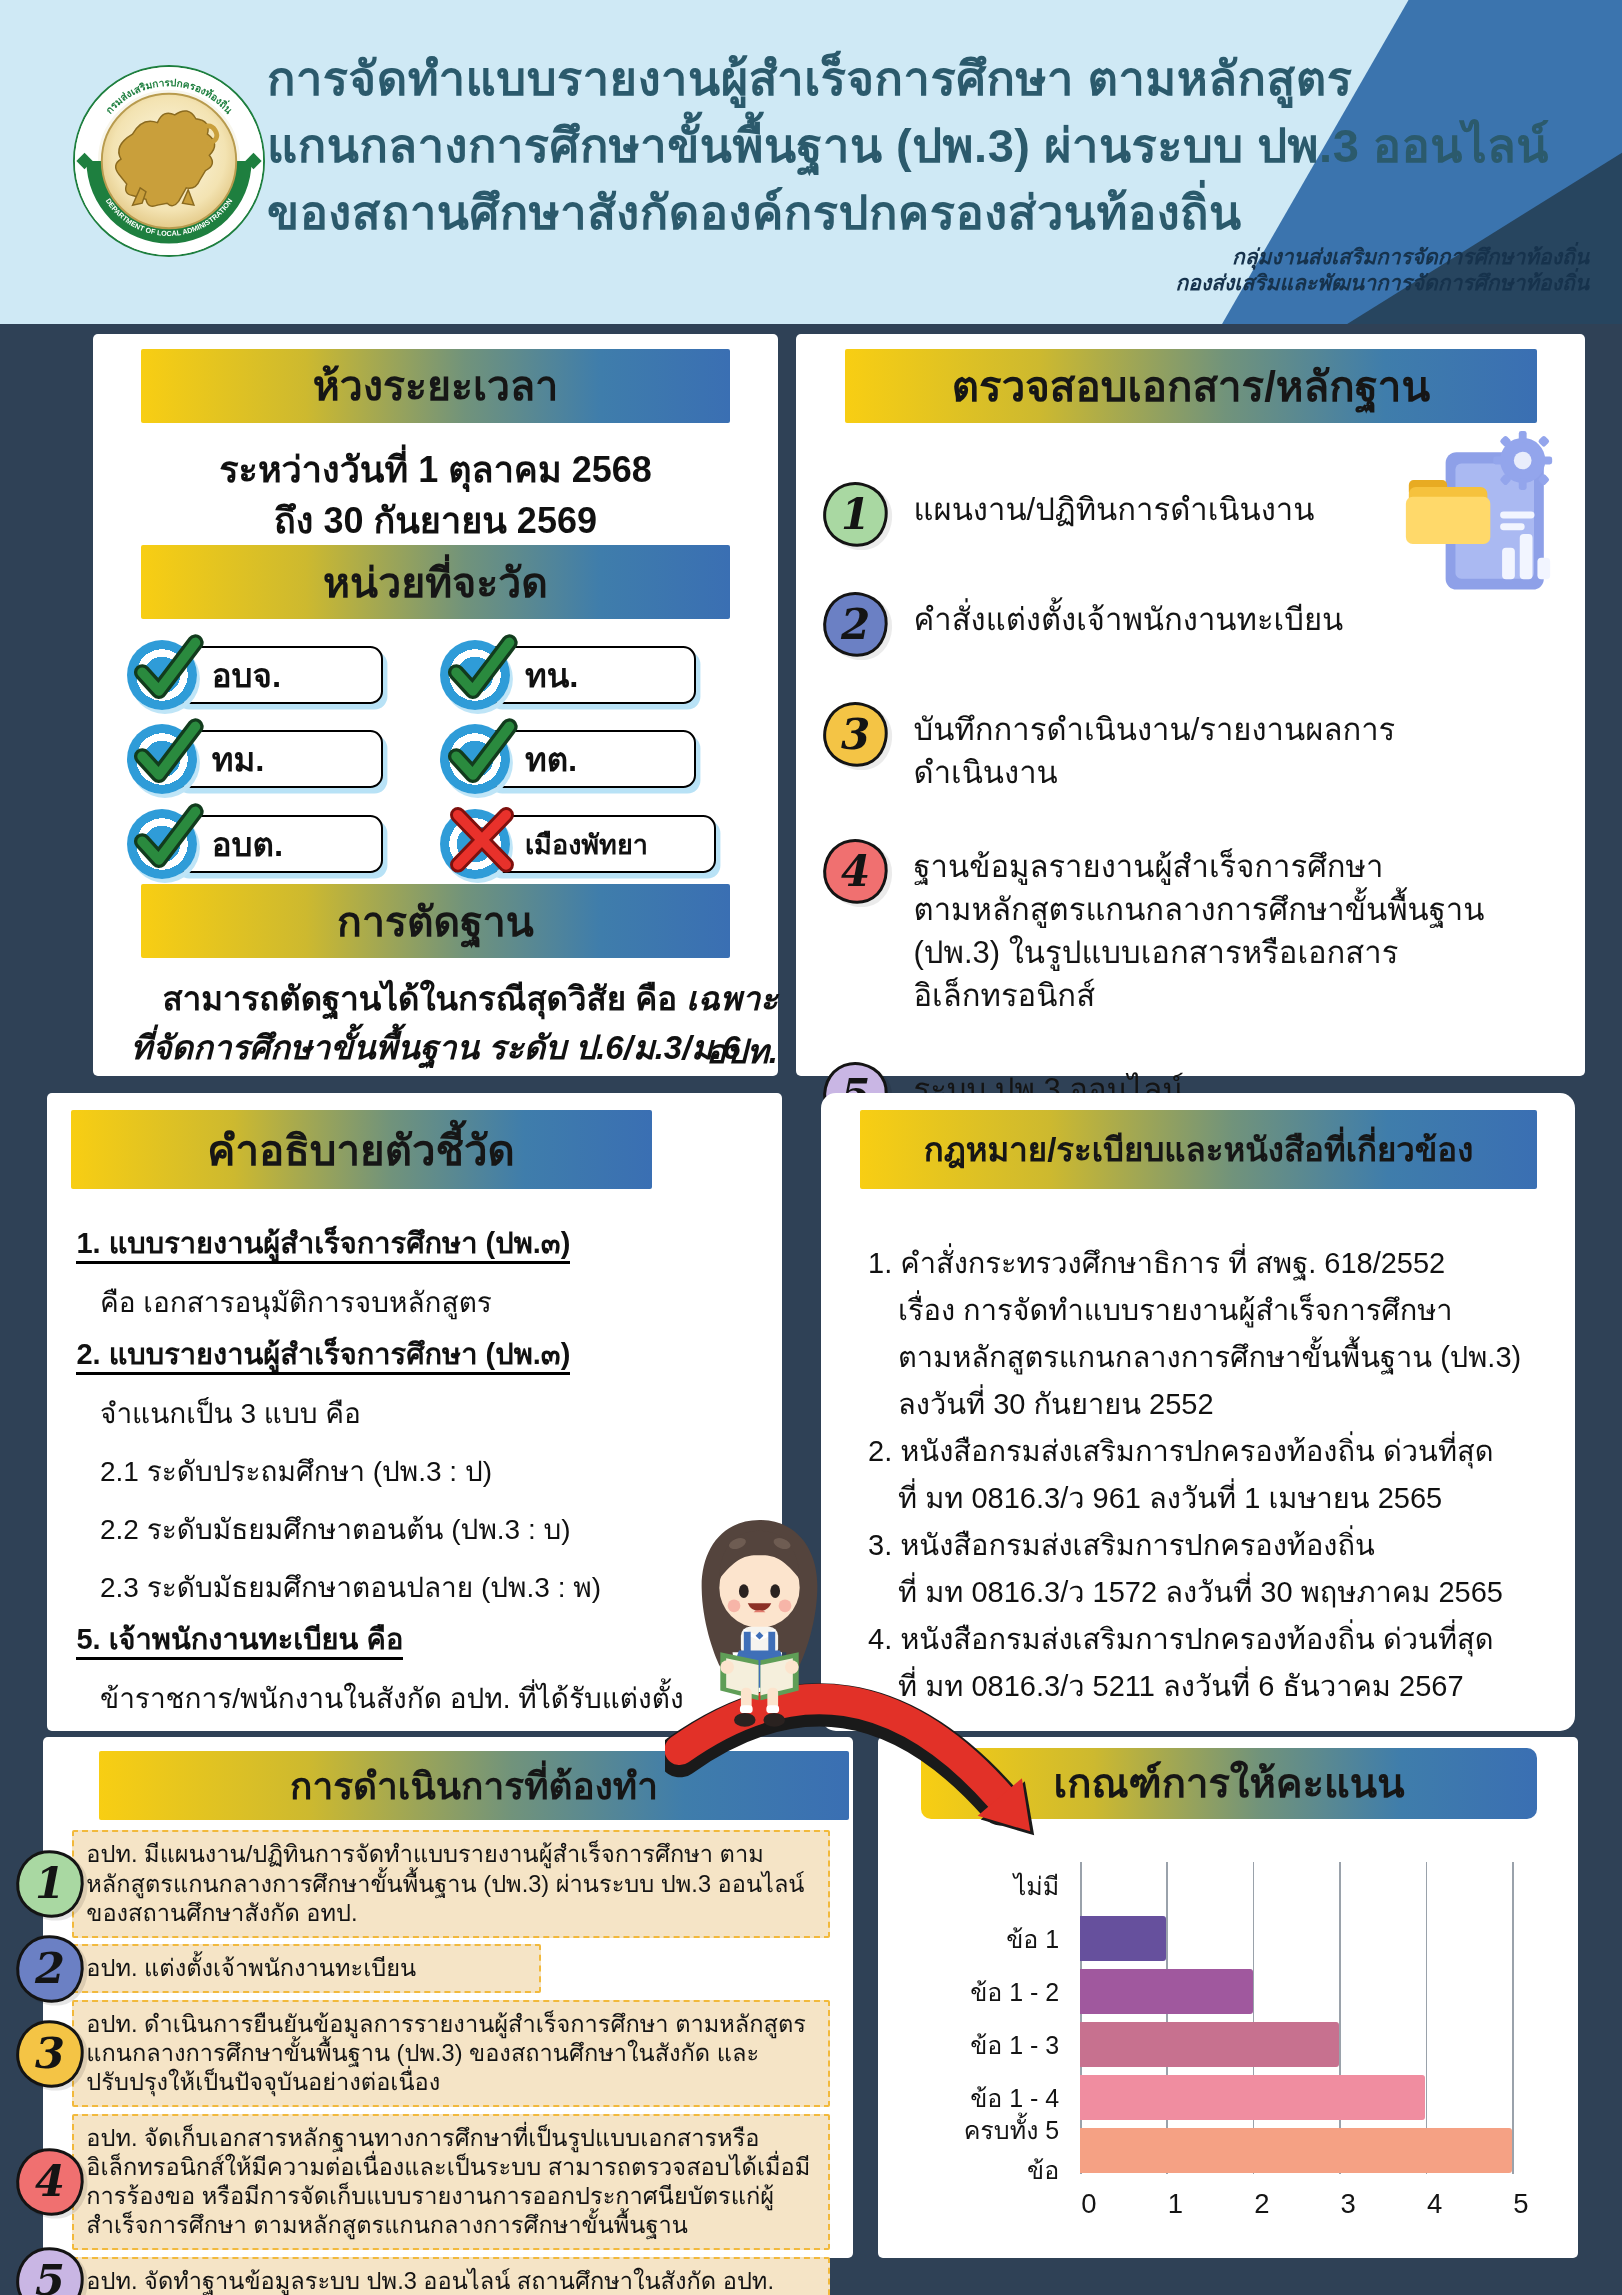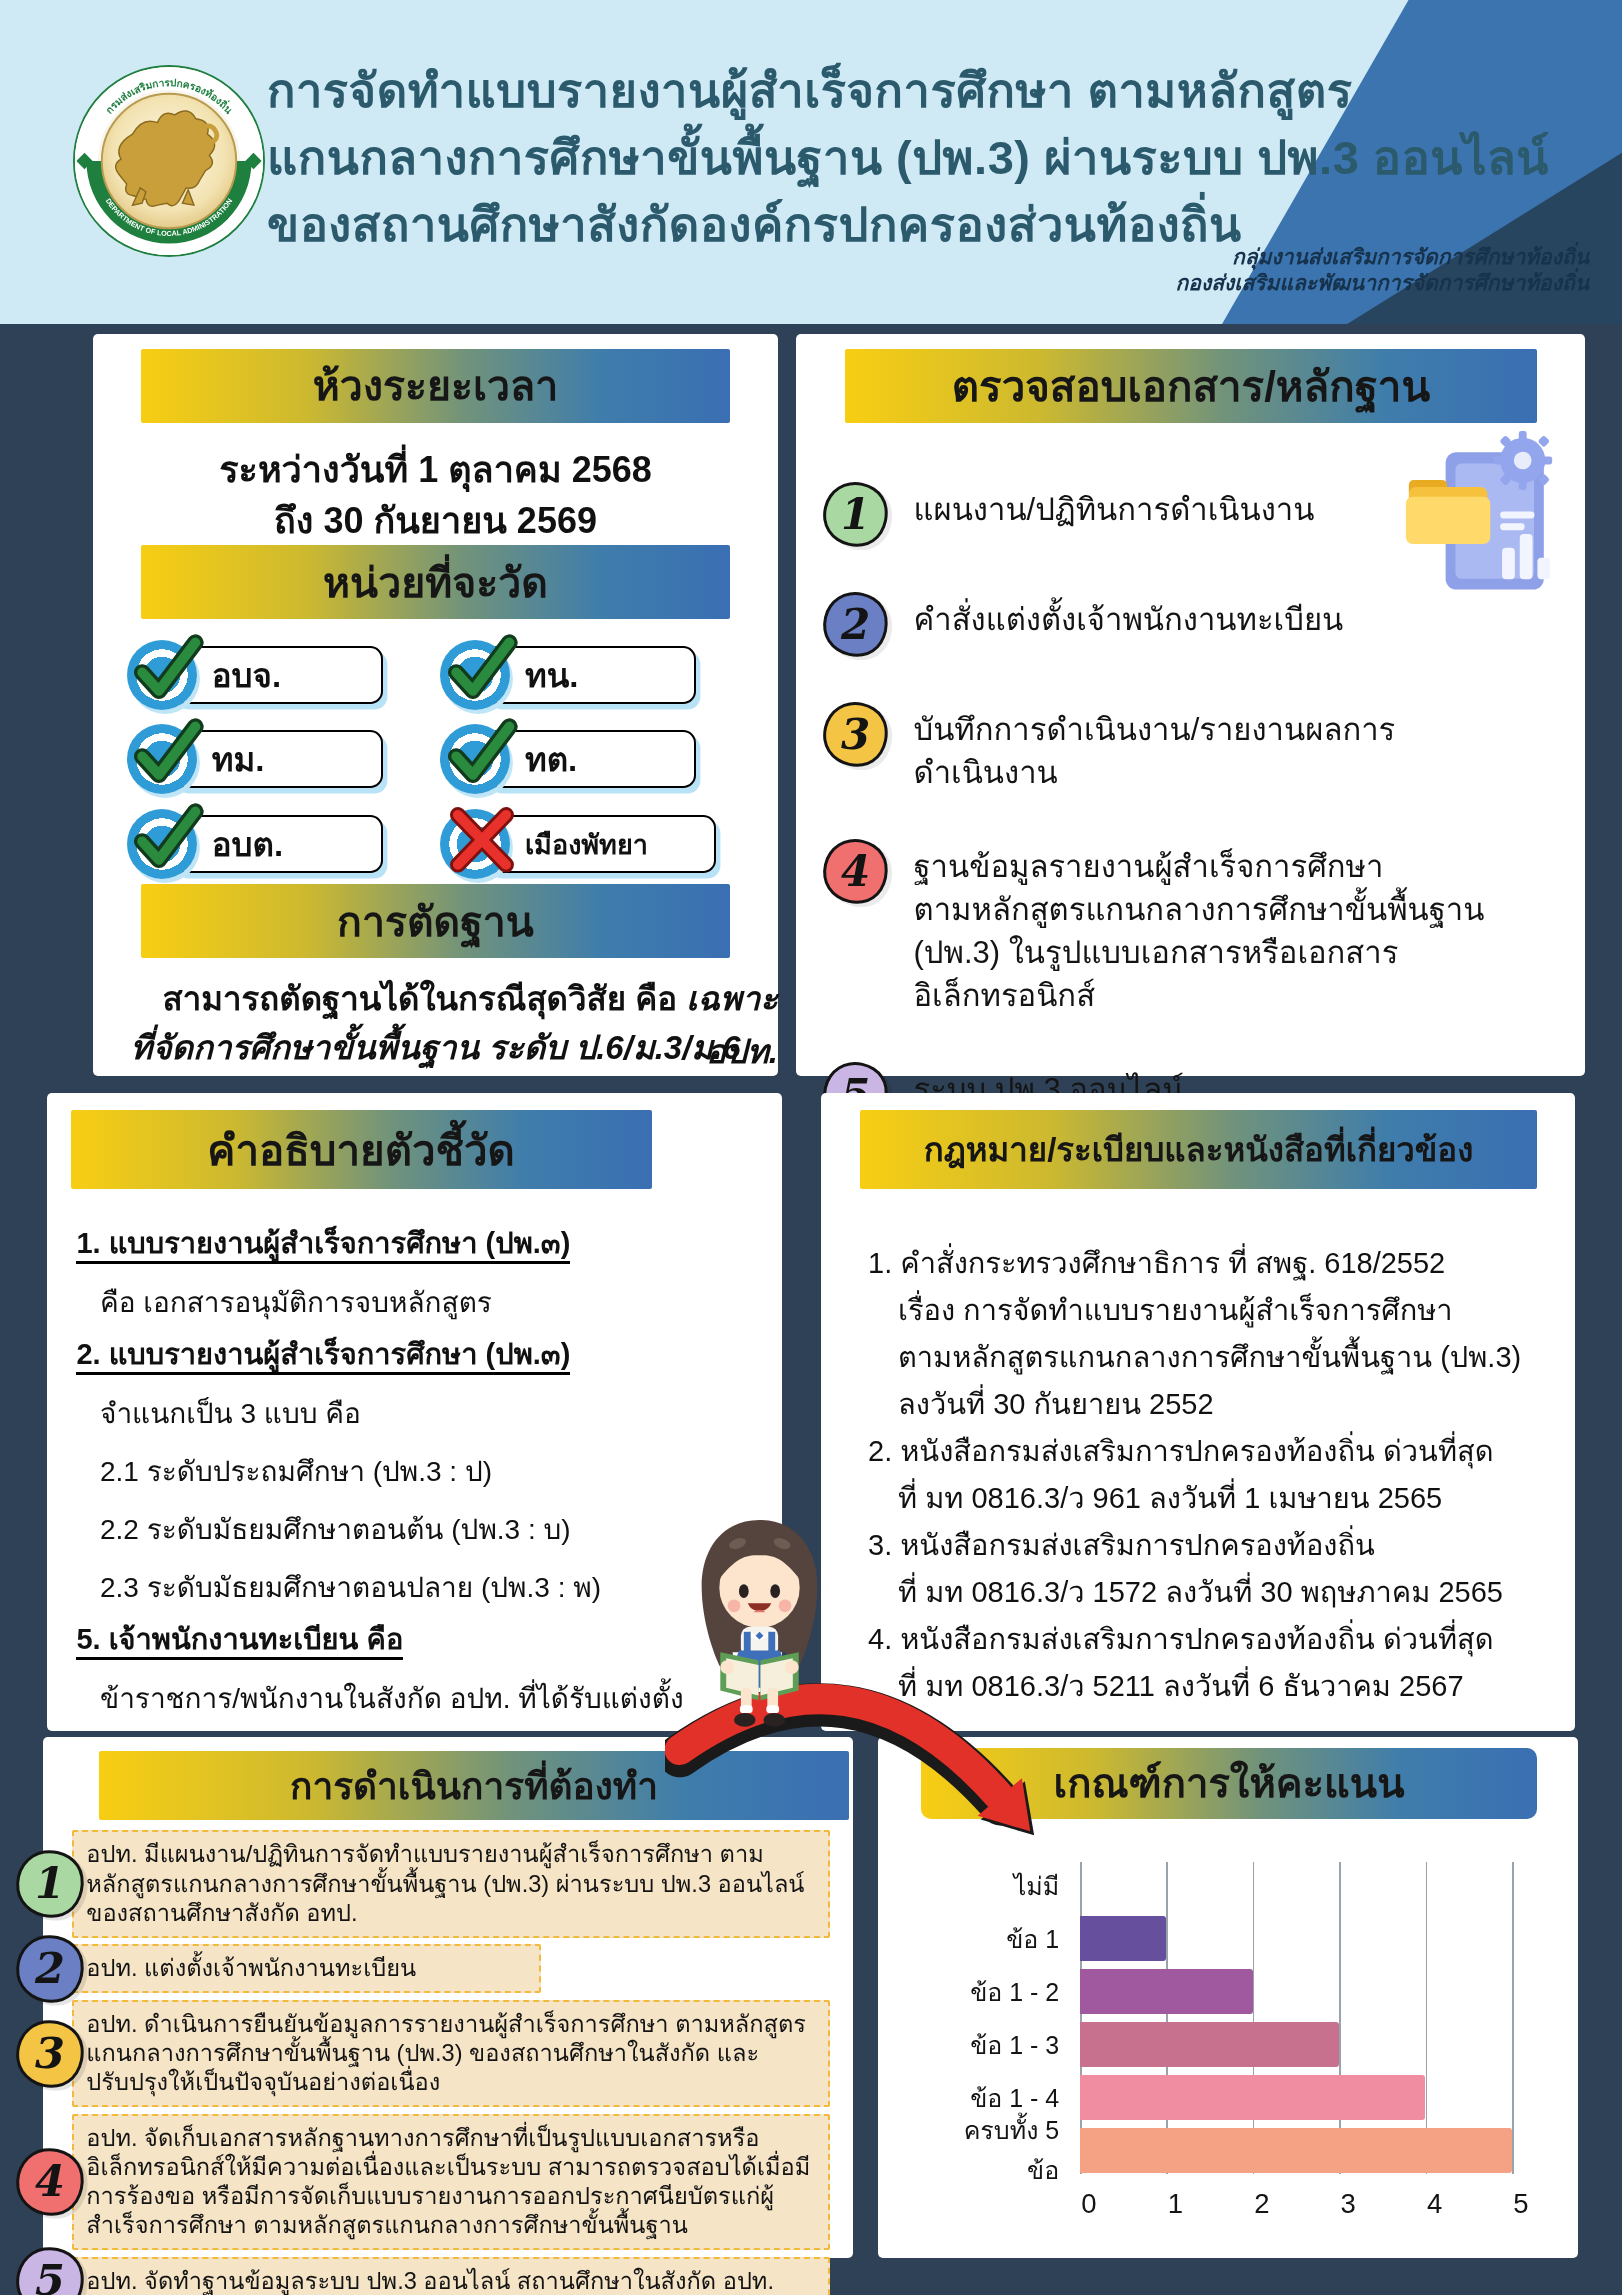--- a/index.html
+++ b/index.html
@@ -4,32 +4,32 @@
 <style>
   * { margin:0; padding:0; box-sizing:border-box; }
   html,body { background:#20303f; }
   body { font-family:"Liberation Sans","DejaVu Sans",sans-serif; }
 
   .poster { position:relative; width:1623px; height:2295px; background:#2f4156; overflow:hidden; }
 
   
   .header-band { position:absolute; left:0; top:0; width:1623px; height:324px; background:#cfe9f5; }
   .deco-svg { position:absolute; left:0; top:0; }
-  .page-title { position:absolute; left:267px; top:57px; width:1295px; color:#2b5a6c;
+  .page-title { position:absolute; left:267px; top:45px; width:1295px; color:#2b5a6c;
                 font-size:47px; font-weight:800; line-height:1.43; letter-spacing:0.5px; }
   .page-subtitle { position:absolute; right:34px; top:244px; width:687px; text-align:right;
                    color:#16324c; font-size:21px; font-weight:700; font-style:italic; line-height:1.25; }
   .logo-wrap { position:absolute; left:73px; top:65px; width:192px; height:192px; }
 
   
   .card { position:absolute; background:#ffffff; border-radius:4.9px; }
   .card-period    { left:93px;  top:334px;  width:685px; height:742px; }
   .card-documents { left:796px; top:334px;  width:789px; height:742px; }
   .card-indicator { left:47px;   top:1093px; width:735px; height:638px; }
-  .card-laws      { left:821px; top:1093px; width:754px; height:638px; }
+  .card-laws      { left:821px; top:1093px; width:754px; height:638px;border-radius:15px; }
   .card-actions   { left:43px;   top:1737px; width:810px; height:521px; overflow:visible; }
   .card-chart     { left:878px; top:1737px; width:700px; height:521px; }
 
   .banner { position:absolute; display:flex; align-items:center; justify-content:center;
             background:linear-gradient(90deg,#f8ce13 0%,#cdb92f 28%,#71937b 55%,#3f7dab 78%,#3a6fb3 100%);
             color:#161616; font-weight:800; border-radius:2px; text-align:center; }
 
   
   .banner-period { left:48px; top:14.7px;  width:589px; height:74px; font-size:41px; }
   .banner-units  { left:48px; top:211px; width:589px; height:74px; font-size:41px; }

